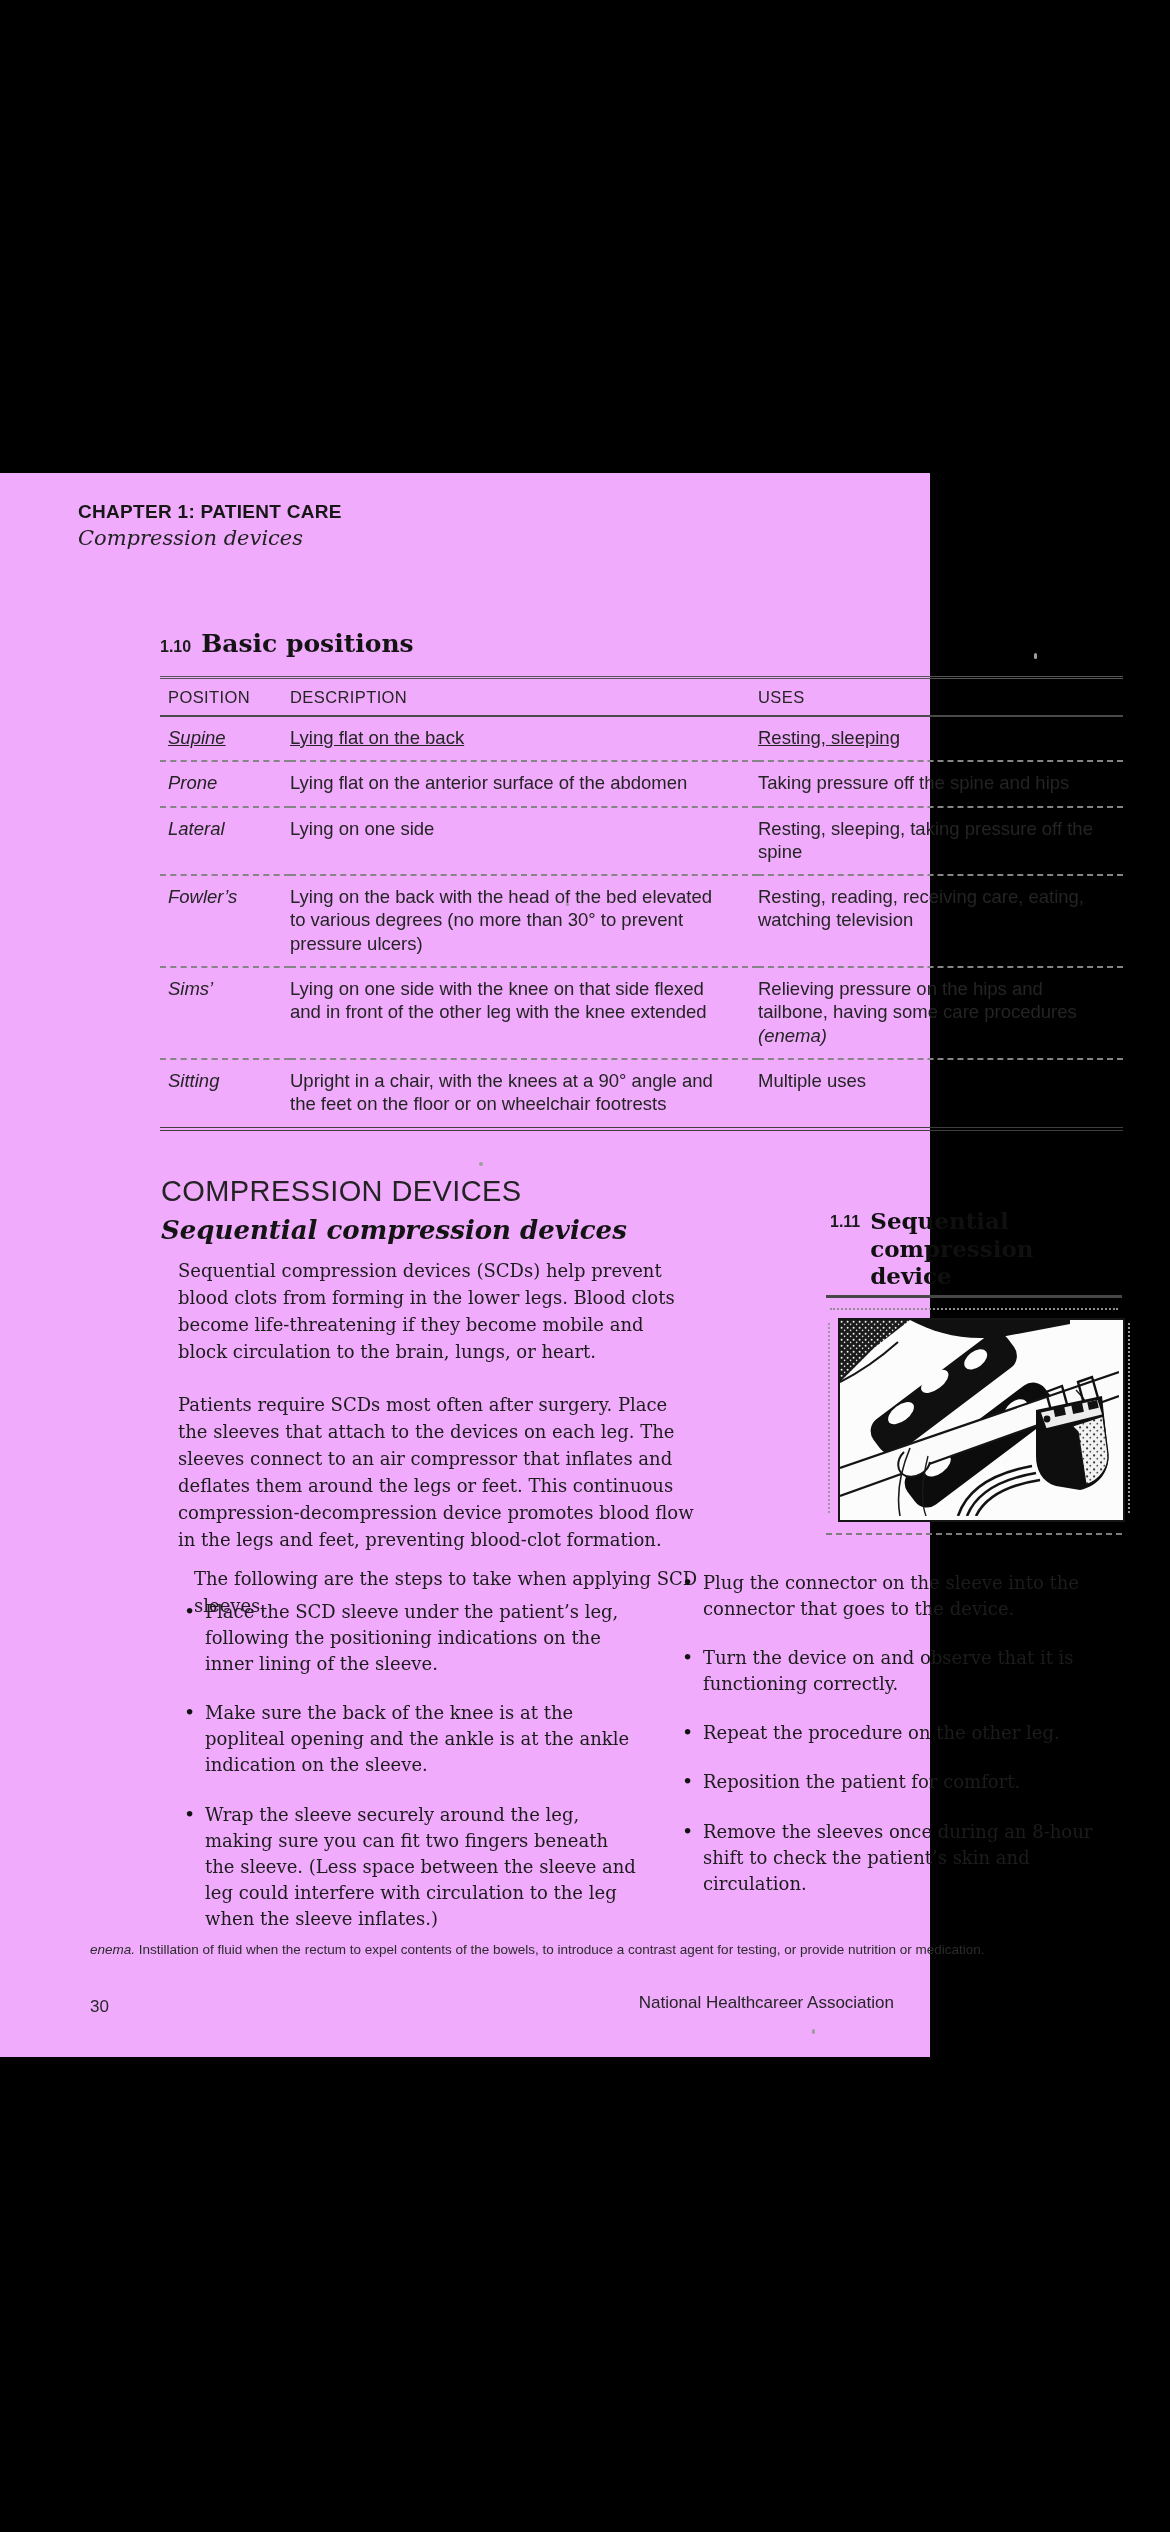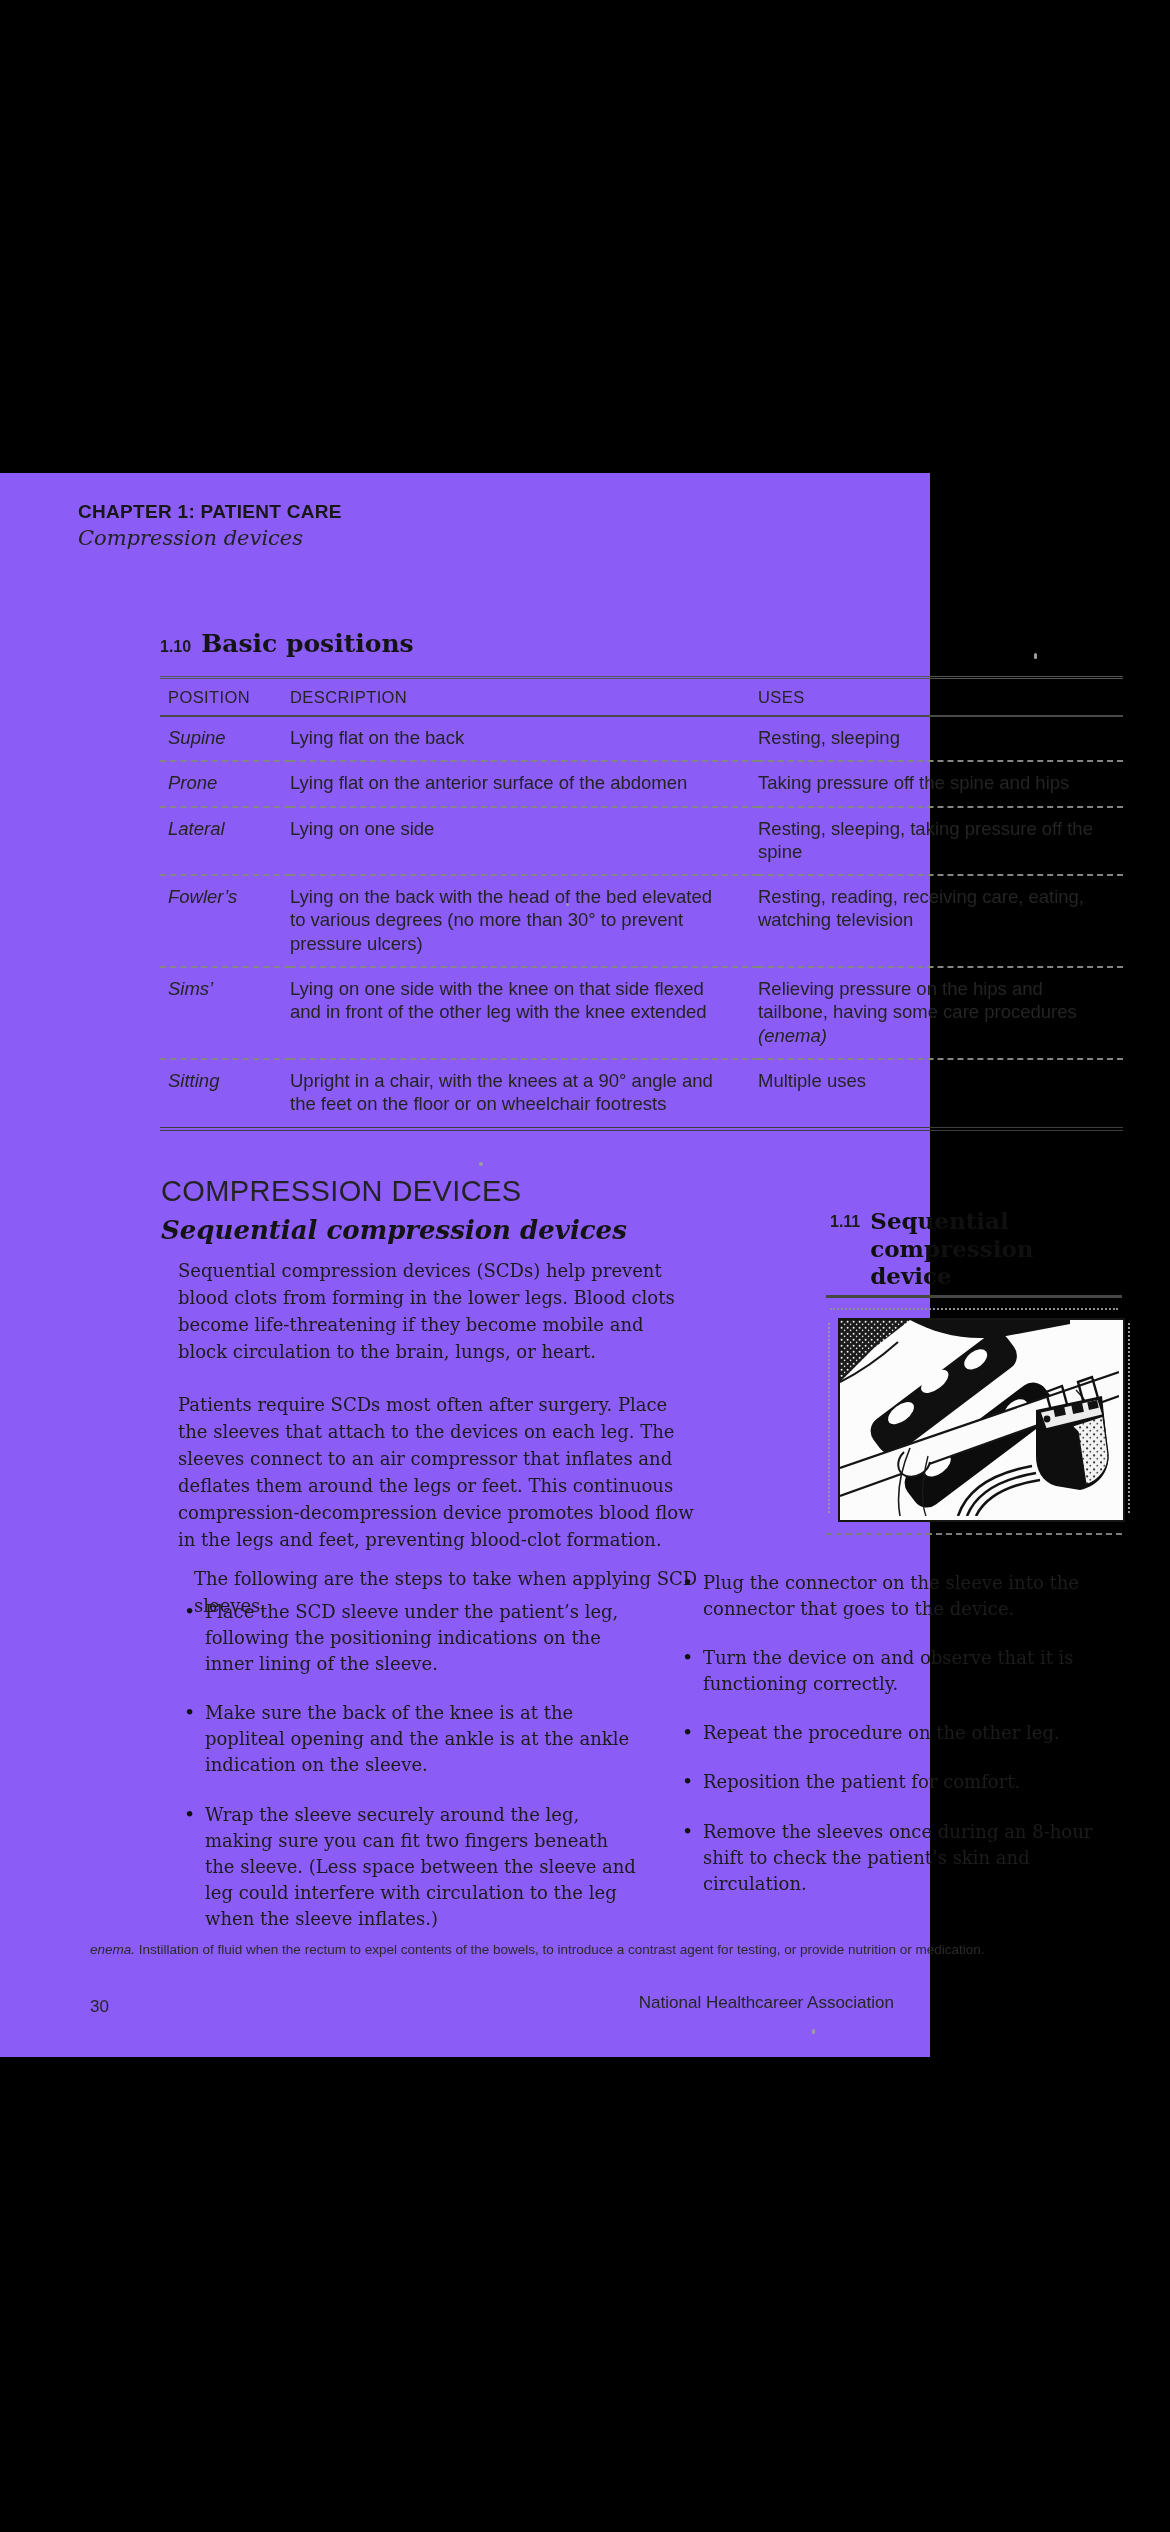--- a/index.html
+++ b/index.html
@@ -1,37 +1,37 @@
 <!DOCTYPE html>
 <html><head>
 <meta charset="utf-8">
 <style>
   html,body{margin:0;padding:0;background:#000;}
   body{width:1170px;height:2532px;position:relative;overflow:hidden;
        font-family:"Liberation Sans",sans-serif;-webkit-font-smoothing:antialiased;}
 
-  .page{position:absolute;left:0;top:473px;width:930px;height:1584px;background:#8b5cf6;color:#1e1e1e;}
+  .page{position:absolute;left:0;top:473px;width:930px;height:1584px;background:#f0abfc;color:#1e1e1e;}
 
   
   .chapter-block{position:absolute;left:78px;top:28px;}
   .chapter-title{font-family:"Liberation Sans",sans-serif;font-weight:700;font-size:19px;letter-spacing:.3px;color:#171717;}
   .chapter-subtitle{font-family:"DejaVu Serif",serif;font-style:italic;font-size:21px;color:#222;margin-top:3px;}
 
   
   .tbl-title{position:absolute;left:160px;top:156px;display:flex;align-items:baseline;}
   .tbl-num,.fig-num{font-family:"Liberation Sans",sans-serif;font-weight:700;font-size:16px;color:#1c1c1c;}
   .tbl-title-text{font-family:"DejaVu Serif",serif;font-weight:700;font-size:25px;color:#141414;margin-left:10px;}
   table.positions{position:absolute;left:160px;top:203px;width:963px;border-collapse:collapse;table-layout:fixed;
     border-top:3px double #565656;border-bottom:4px double #3e3e3e;}
   table.positions th{font-weight:400;font-size:16.5px;letter-spacing:.4px;color:#252525;text-align:left;
     padding:9px 10px 8px 0;border-bottom:2px solid #4a4a4a;}
   table.positions th.first,table.positions td.pos{padding-left:8px;}
   table.positions td{font-size:18.5px;color:#242424;vertical-align:top;line-height:1.26;
     padding:9px 26px 11px 0;border-top:2px dashed #858585;}
-  table.positions tbody tr:first-child td{border-top:none;}
+  table.positions tbody tr:first-child td{border-top:none;text-decoration:underline;}
   td.pos{font-style:italic;}
 
   
   .section-heading{position:absolute;left:161px;top:702px;font-size:29px;letter-spacing:.4px;color:#232323;}
   .section-subheading{position:absolute;left:161px;top:742px;font-family:"DejaVu Serif",serif;
     font-style:italic;font-weight:700;font-size:26px;color:#141414;}
   .body-text{font-family:"DejaVu Serif",serif;font-size:18px;line-height:1.5;color:#1c1c1c;}
   .para1{position:absolute;left:178px;top:784px;width:515px;}
   .para2{position:absolute;left:178px;top:918px;width:520px;}
   .steps-intro{position:absolute;left:178px;top:1092px;width:580px;margin-left:16px;}

